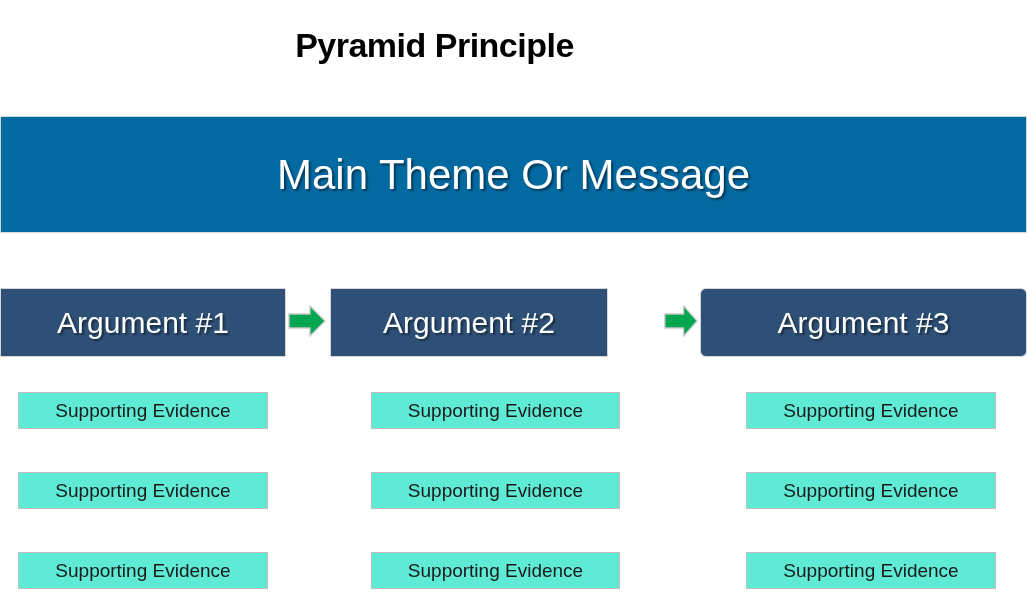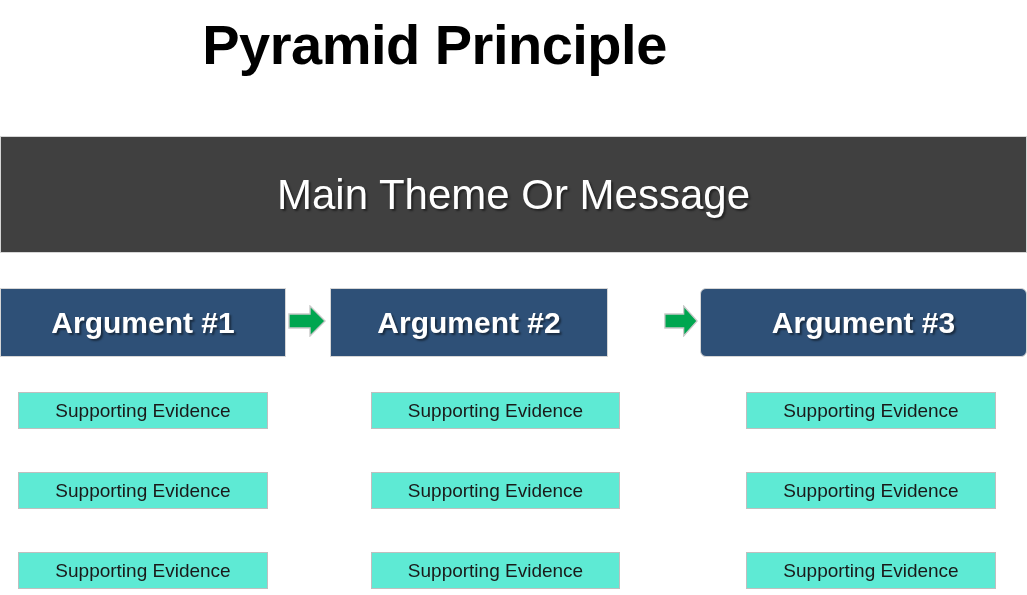--- a/index.html
+++ b/index.html
@@ -17,36 +17,36 @@
 
   
   #page-title {
     position: absolute;
     left: 0;
     top: 14px;
     width: 869px;
     text-align: center;
     font-family: "Liberation Sans", sans-serif;
     font-weight: bold;
-    font-size: 56px;
+    font-size: 34px;
     line-height: 62px;
     letter-spacing: -0.5px;
     color: #000000;
     white-space: nowrap;
   }
 
   
   #theme-banner {
     position: absolute;
     left: 0;
-    top: 136px;
+    top: 116px;
     width: 1027px;
     height: 117px;
     box-sizing: border-box;
-    background: #404040;
+    background: #0369a1;
     border: 1px solid #d6d6d6;
     display: flex;
     align-items: center;
     justify-content: center;
   }
   #theme-banner .banner-text {
     font-size: 42px;
     line-height: 46px;
     color: #ffffff;
     text-shadow: 2px 2px 2px rgba(0,0,0,0.45);
@@ -64,21 +64,20 @@
     display: flex;
     align-items: center;
     justify-content: center;
   }
   .argument-box .arg-text {
     font-size: 30px;
     line-height: 34px;
     color: #ffffff;
     text-shadow: 2px 2px 2px rgba(0,0,0,0.45);
     white-space: nowrap;
-    font-weight: bold;
   }
   #argument-box-1 { left: 0px;   width: 286px; }
   #argument-box-2 { left: 330px; width: 278px; }
   #argument-box-3 { left: 700px; width: 327px; border-radius: 6px; }
 
   
   .flow-arrow {
     position: absolute;
     top: 305px;
     width: 38px;

